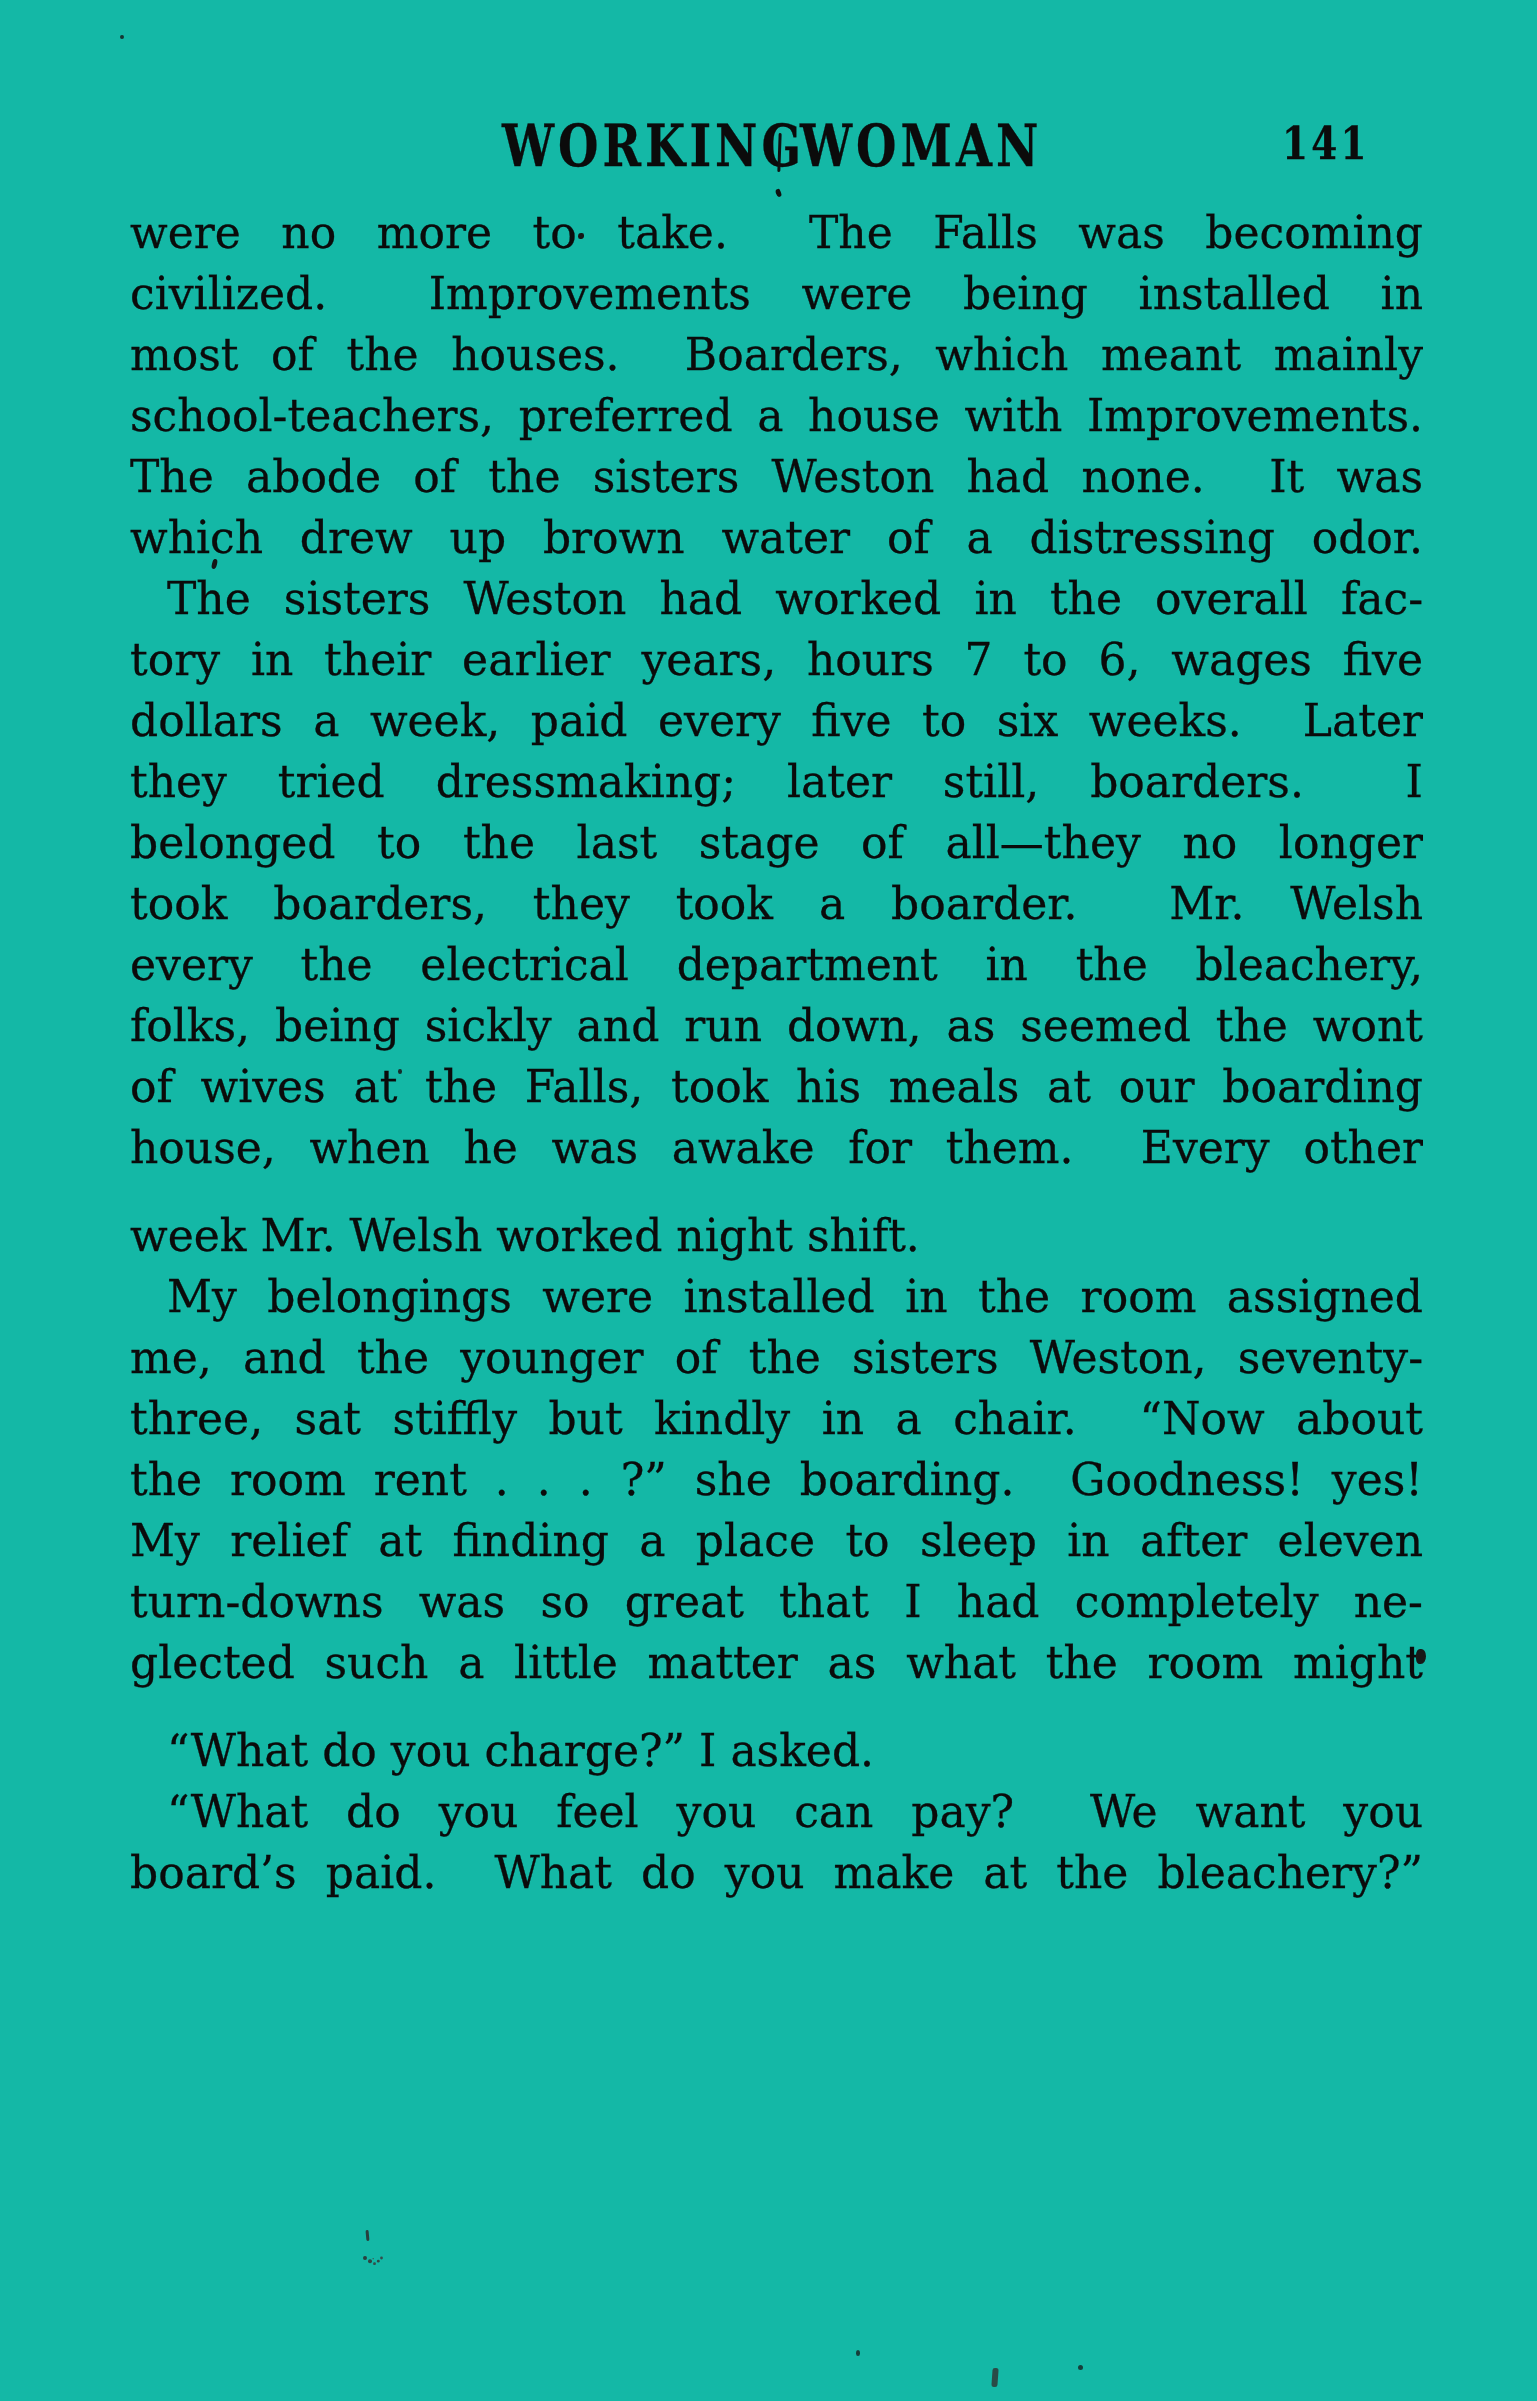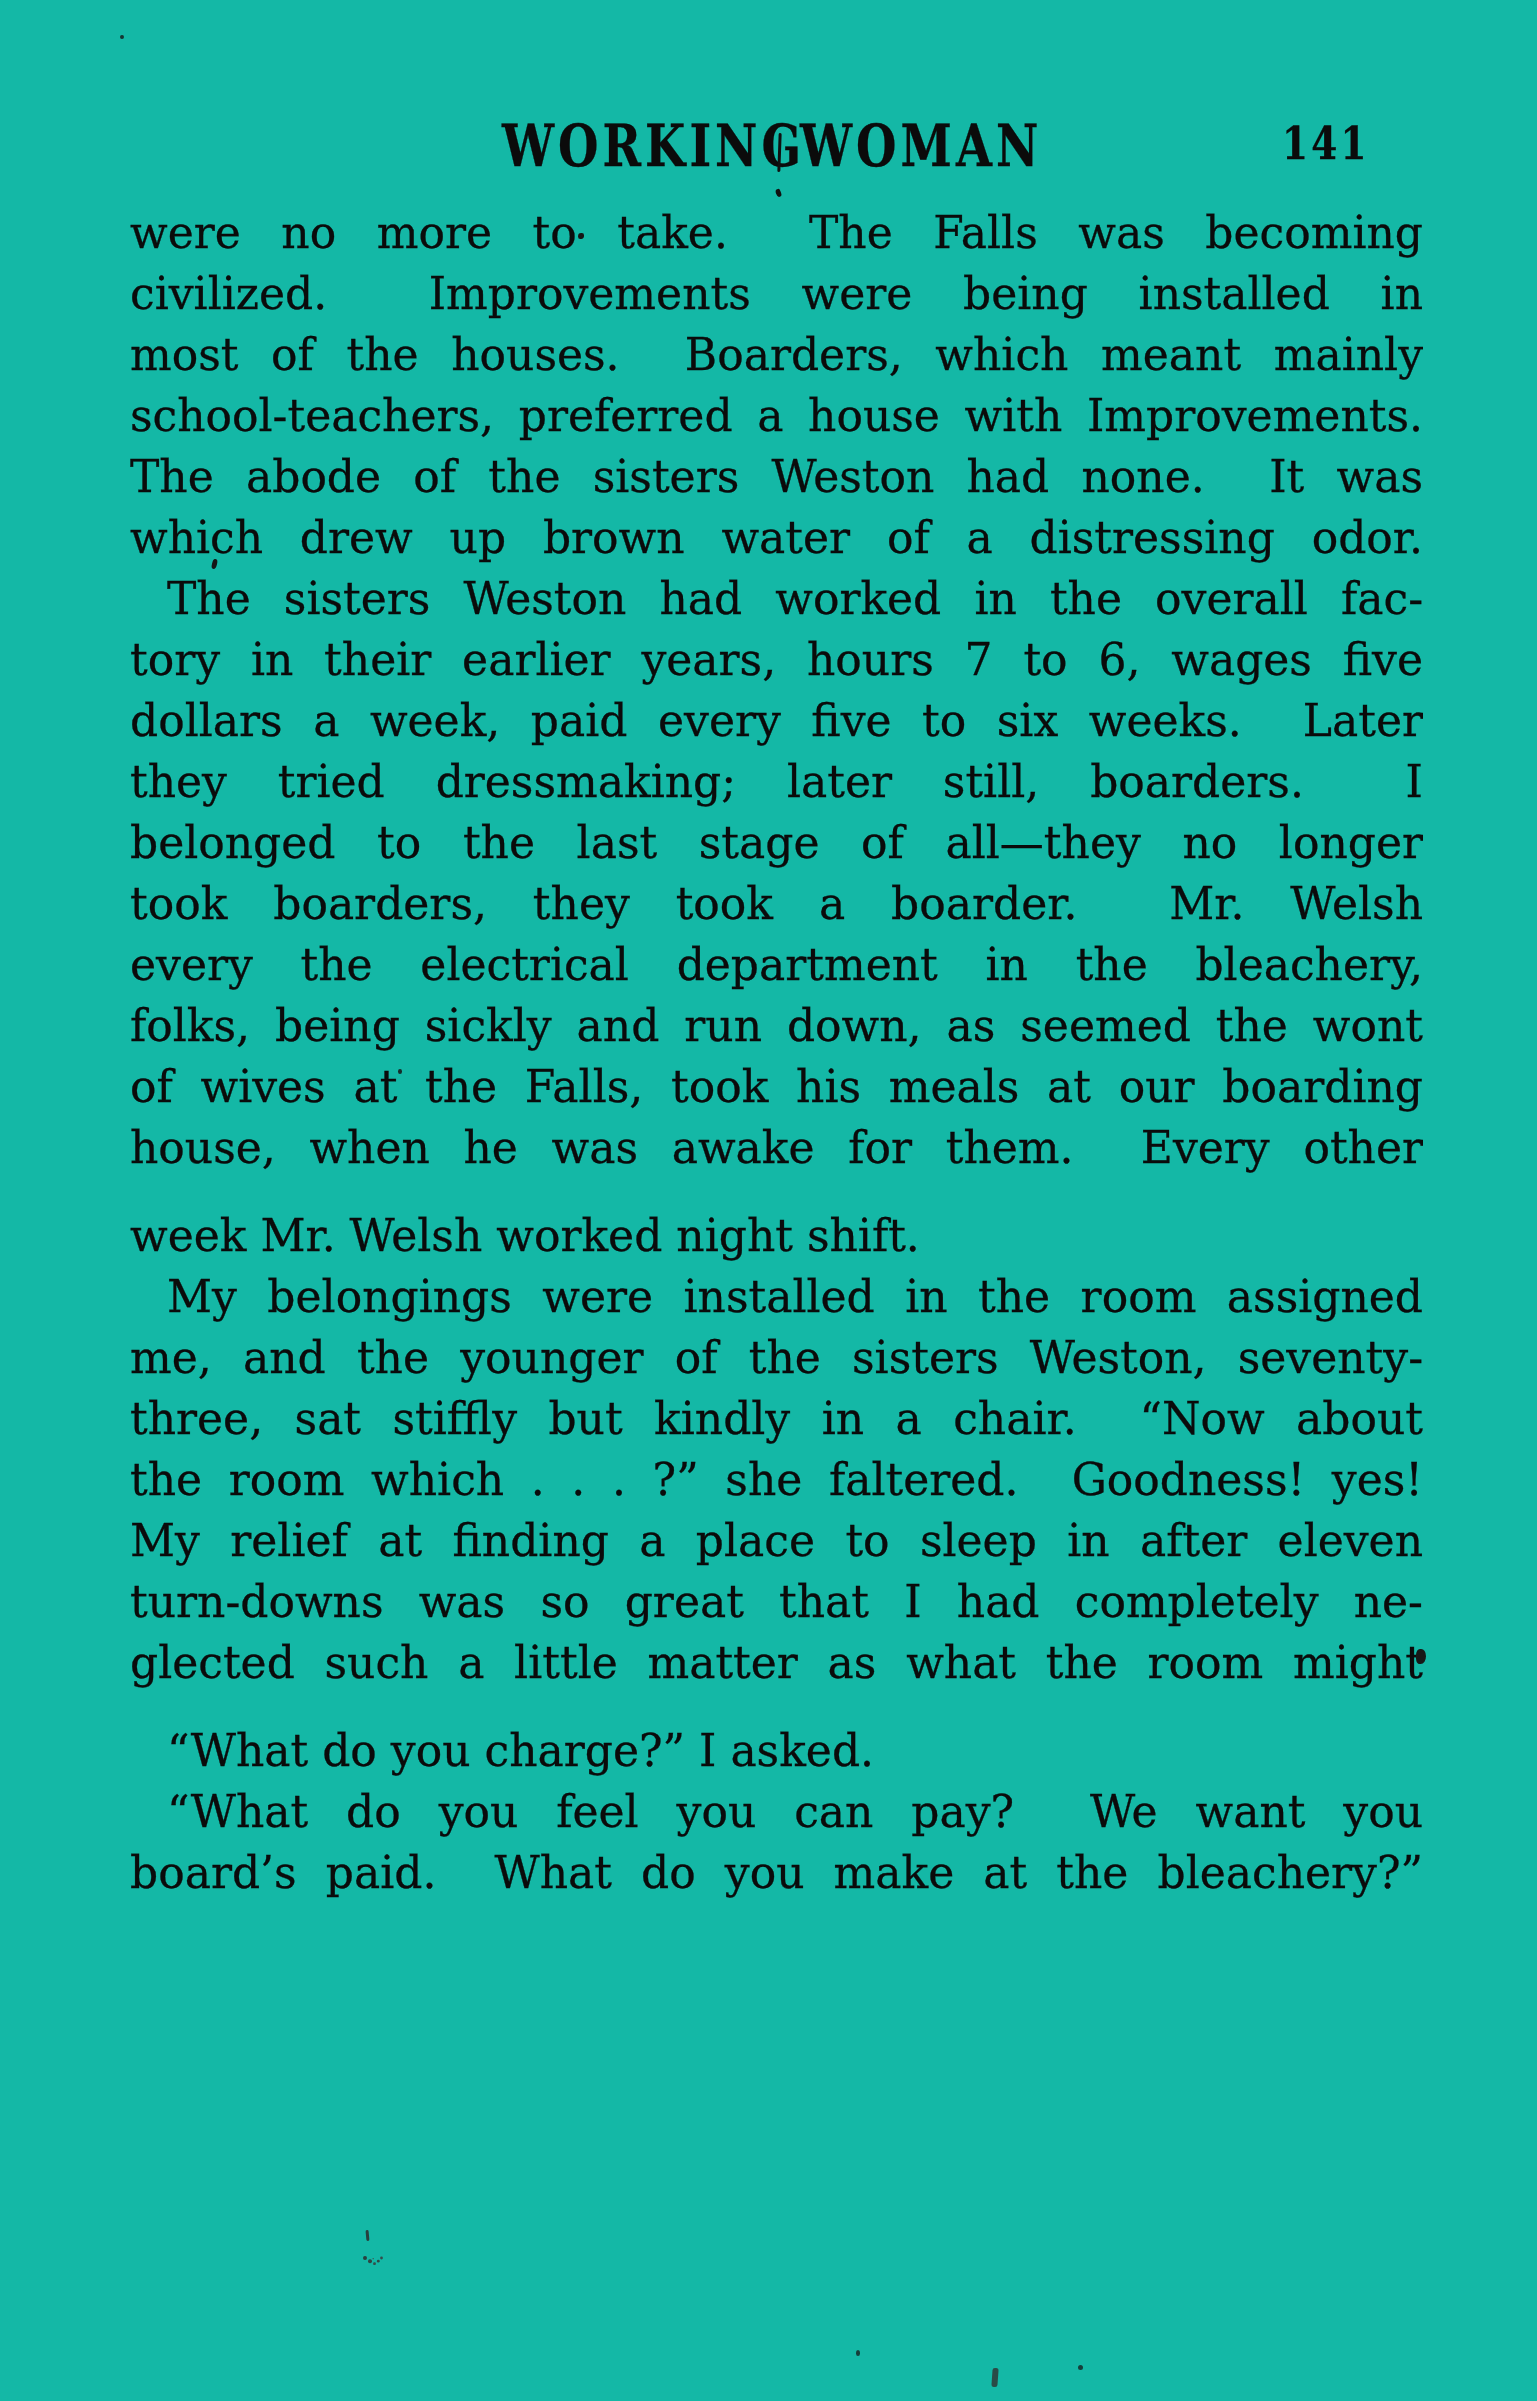--- a/index.html
+++ b/index.html
@@ -113,21 +113,21 @@
     <div class="line">belonged to the last stage of all—they no longer</div>
     <div class="line">took boarders, they took a boarder.  Mr. Welsh</div>
     <div class="line">every the electrical department in the bleachery,</div>
     <div class="line">folks, being sickly and run down, as seemed the wont</div>
     <div class="line">of wives at the Falls, took his meals at our boarding</div>
     <div class="line">house, when he was awake for them.  Every other</div>
     <div class="line short">week Mr. Welsh worked night shift.</div>
     <div class="line indent">My belongings were installed in the room assigned</div>
     <div class="line">me, and the younger of the sisters Weston, seventy-</div>
     <div class="line">three, sat stiffly but kindly in a chair.  “Now about</div>
-    <div class="line">the room which . . . ?” she faltered.  Goodness! yes!</div>
+    <div class="line">the room rent . . . ?” she boarding.  Goodness! yes!</div>
     <div class="line">My relief at finding a place to sleep in after eleven</div>
     <div class="line">turn-downs was so great that I had completely ne-</div>
     <div class="line">glected such a little matter as what the room might</div>
     <div class="line indent short">“What do you charge?” I asked.</div>
     <div class="line indent">“What do you feel you can pay?  We want you</div>
     <div class="line">board’s paid.  What do you make at the bleachery?”</div>
   </div>
 
   <div class="speck" id="a0"></div>
   <div class="speck" id="a1"></div>

